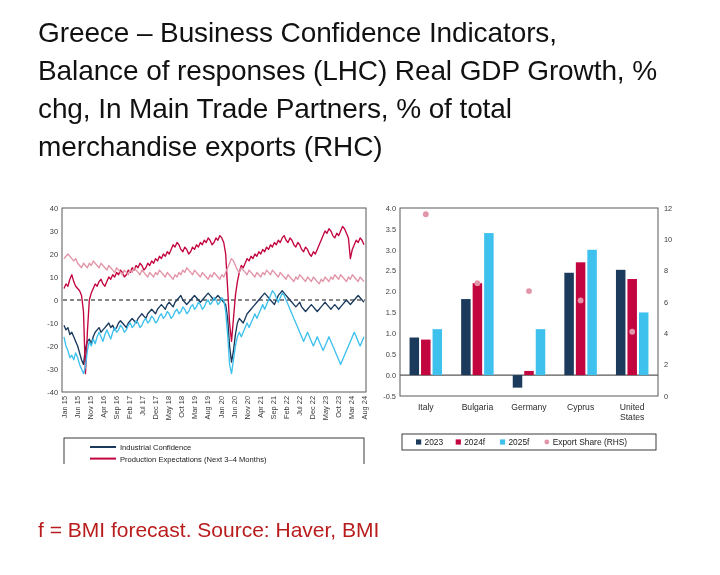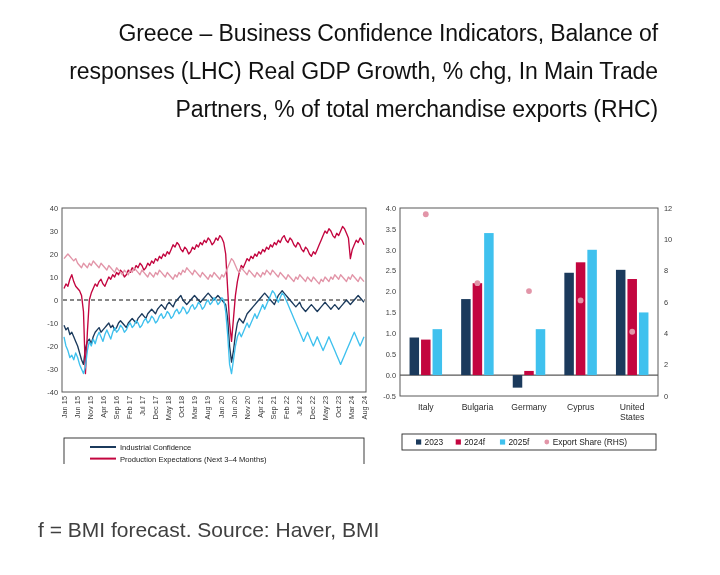--- a/index.html
+++ b/index.html
@@ -5,26 +5,26 @@
   html,body{margin:0;padding:0;}
   body{
     width:720px;height:575px;
     background:#ffffff;
     font-family:"Liberation Sans", sans-serif;
     overflow:hidden;
     position:relative;
   }
   #title{
     position:absolute;left:38px;top:14px;width:620px;
-    font-size:23px;line-height:38px;color:#111111;
-    font-weight:400;letter-spacing:-0.1px;text-align:right;
+    font-size:28px;line-height:38px;color:#111111;
+    font-weight:400;letter-spacing:-0.1px;
   }
   #footer{
     position:absolute;left:38px;top:516px;width:640px;
-    font-size:21px;color:#404040;line-height:28px;
+    font-size:21px;color:#b91c1c;line-height:28px;
   }
   .chart-wrap{position:absolute;}
   #left-chart{left:32px;top:202px;width:340px;height:262px;}
   #right-chart{left:368px;top:202px;width:320px;height:262px;}
   svg{display:block;}
   .tick-lbl{font-size:7.4px;fill:#3a3a3a;font-family:"Liberation Sans",sans-serif;}
   .cat-lbl{font-size:8.6px;fill:#2b2b2b;font-family:"Liberation Sans",sans-serif;}
   .leg-lbl{font-size:7.6px;fill:#1a1a1a;font-family:"Liberation Sans",sans-serif;}
   .leg-lbl2{font-size:8.4px;fill:#1a1a1a;font-family:"Liberation Sans",sans-serif;}
   .plotbox{fill:#ffffff;stroke:#595959;stroke-width:1;}

